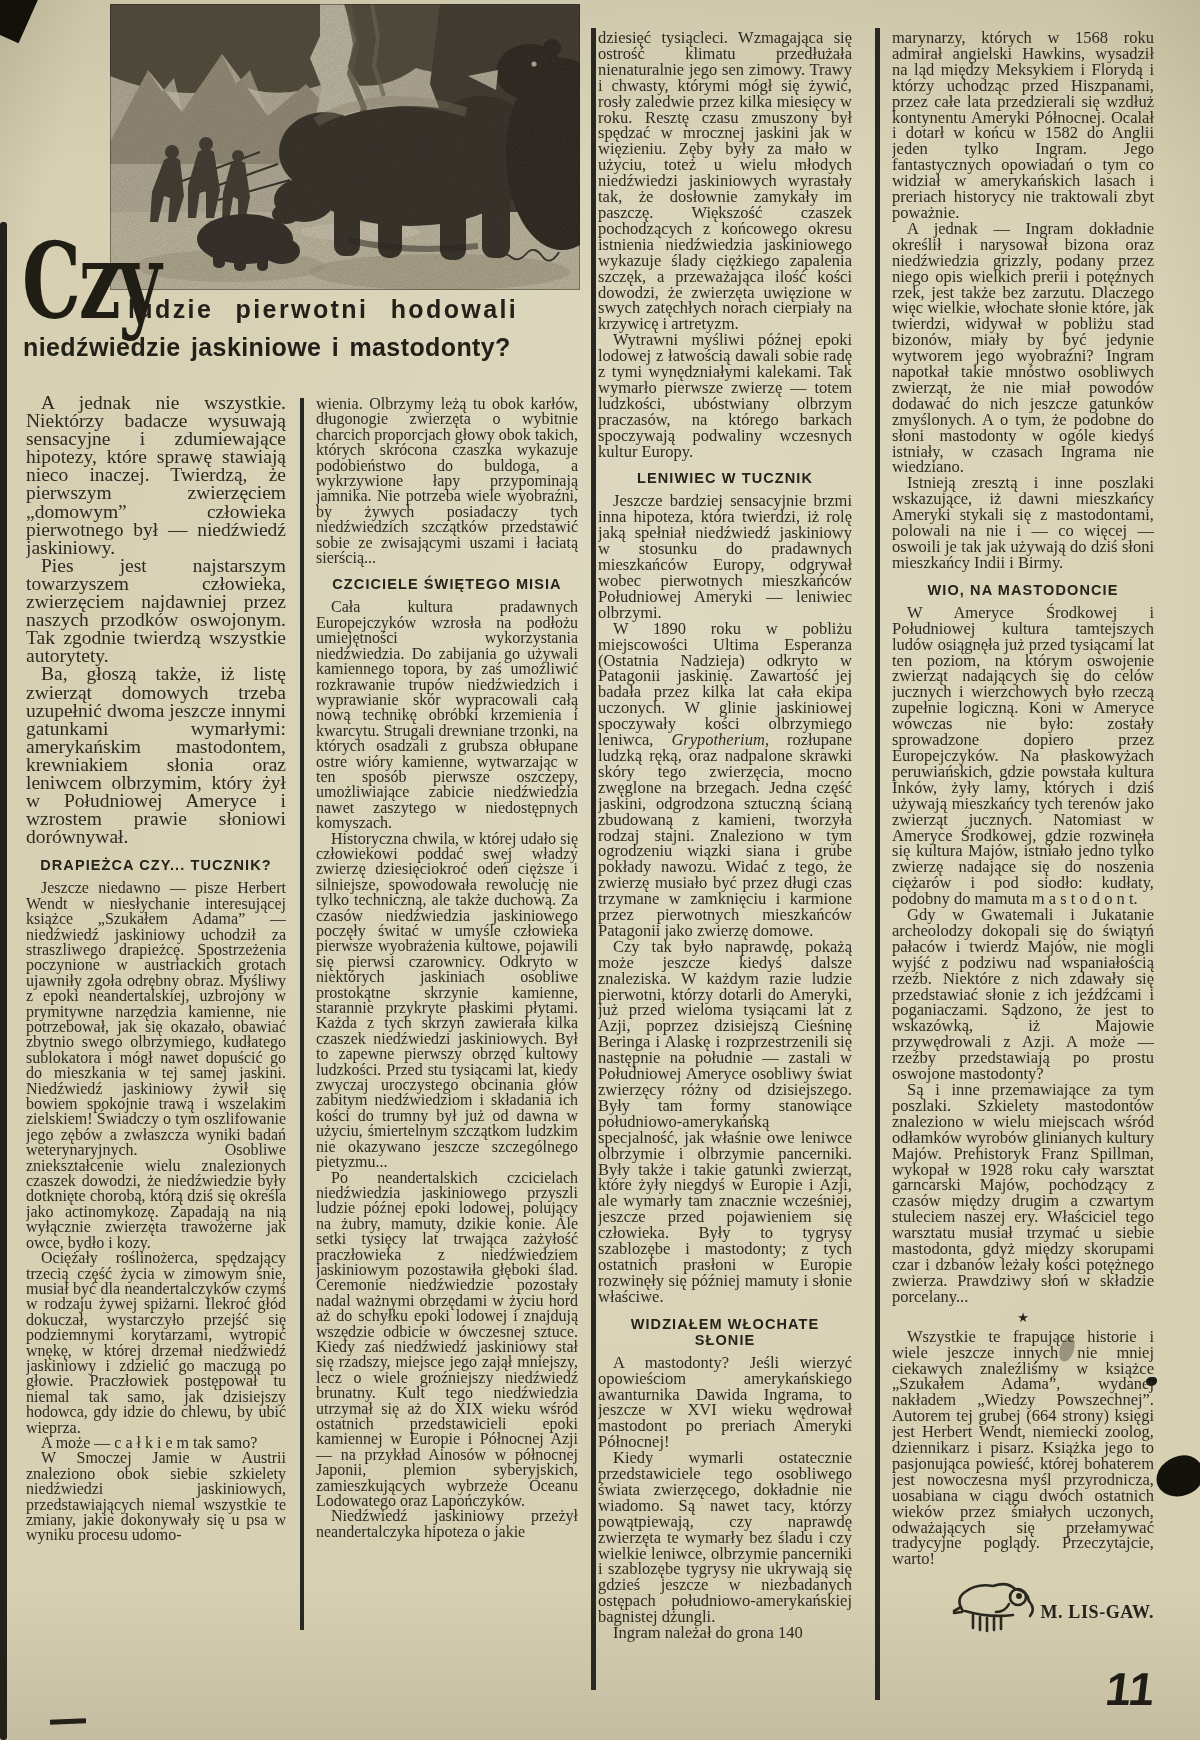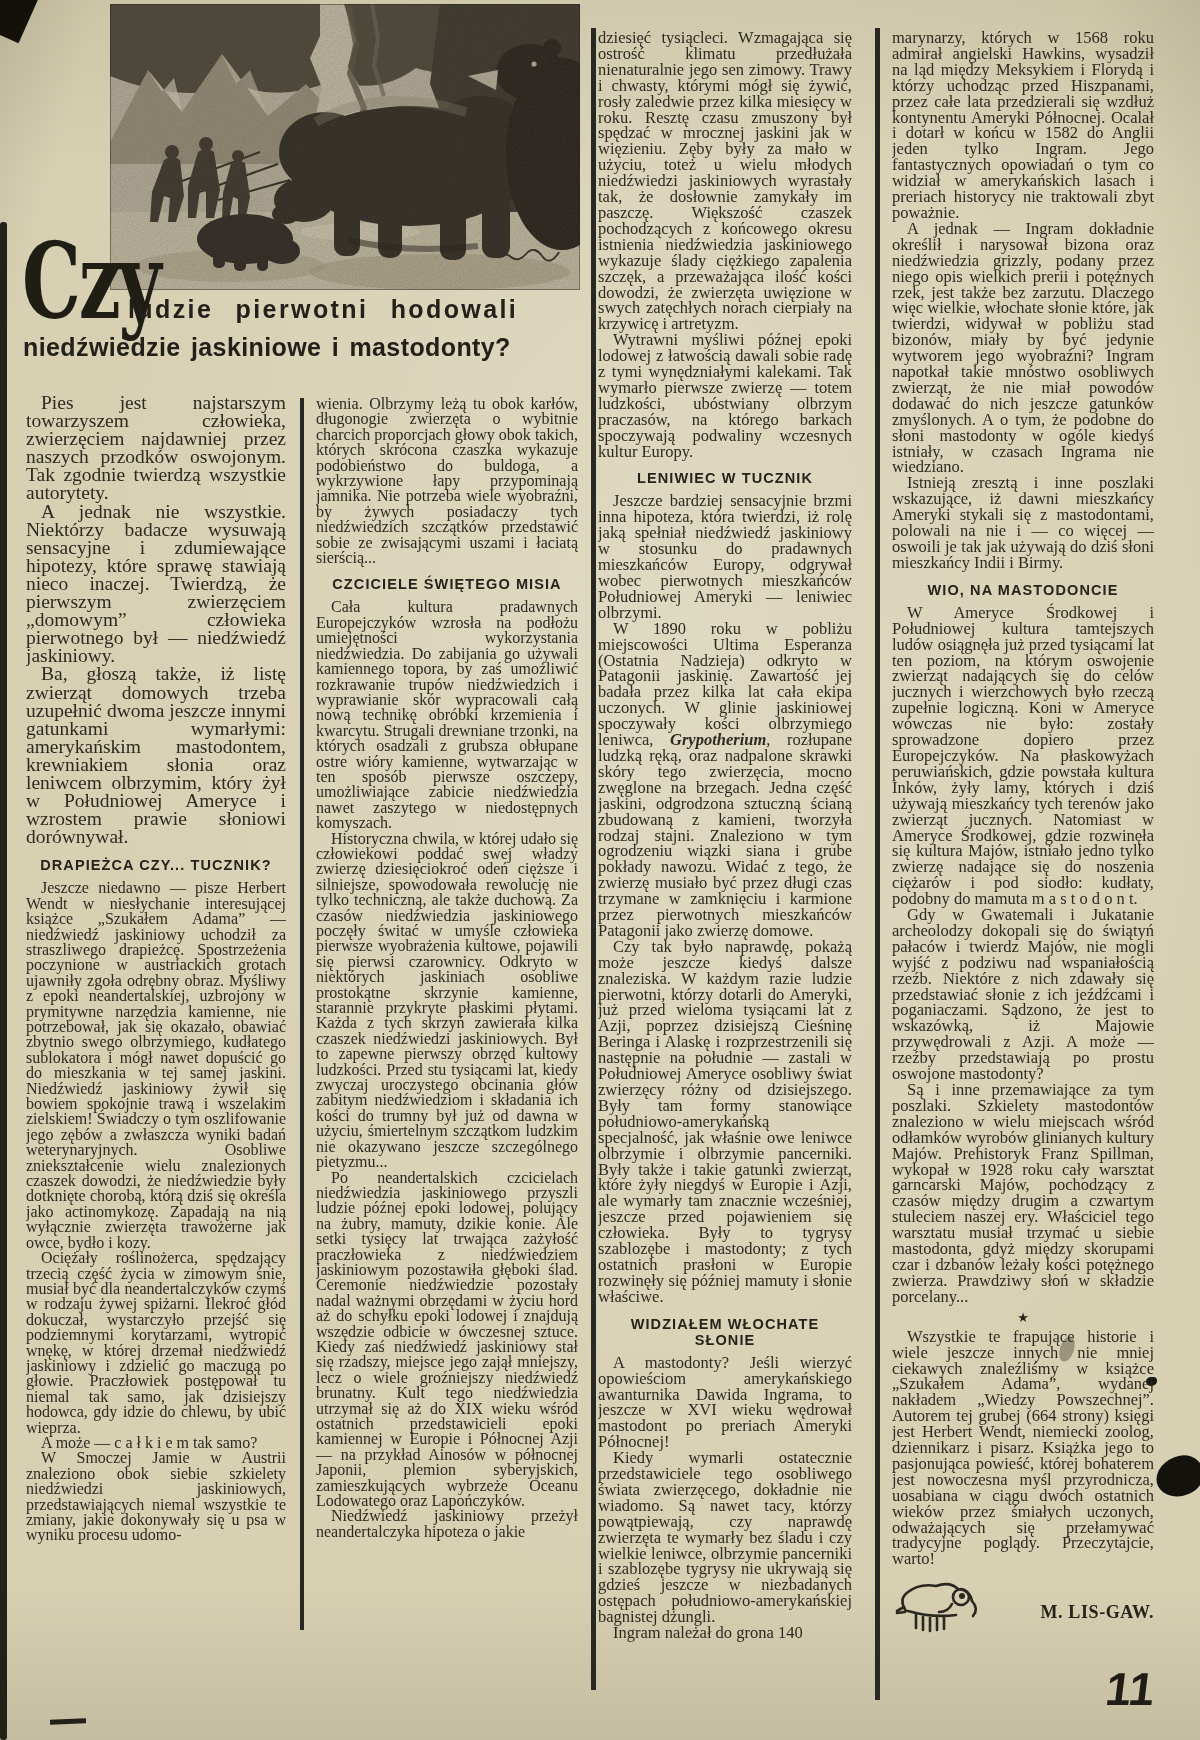--- a/index.html
+++ b/index.html
@@ -54,31 +54,31 @@
   .col p{margin:0;text-indent:15px;}
   .col p.noindent{text-indent:0;}
   .lead{font-size:19.5px;line-height:18.1px;}
   .bodytxt{font-size:16px;line-height:15.4px;}
   #col3 p,#col4 p{font-size:16.5px;line-height:15.9px;}
   .sechead{
     font-family:"Liberation Sans",sans-serif;font-weight:bold;font-size:14.5px;
     letter-spacing:1.1px;text-align:center;margin:11px 0 7px;color:#26231b;text-indent:0;
   }
   .star-divider{text-align:center;font-size:13px;line-height:15px;margin:5px 0 4px;color:#26231b;}
-  .col4-footer{display:flex;align-items:flex-end;justify-content:space-between;margin-top:10px;}
+  .col4-footer{display:flex;align-items:flex-end;justify-content:flex-end;margin-top:10px;}
   .signature{
     font-family:"Liberation Serif",serif;font-weight:bold;font-size:18px;
     letter-spacing:.6px;color:#26231b;padding-bottom:10px;
   }
   .pageno{
     position:absolute;left:1106px;top:1662px;color:#1f1d16;
     font-family:"Liberation Sans",sans-serif;font-weight:bold;font-size:46px;
     transform:skewX(-7deg);
   }
-  i{font-style:italic;font-weight:bold;}
+  i{font-style:italic;}
 </style>
 </head>
 <body>
 
 <div class="page">
 
   <div class="corner-tl"></div>
   <div class="edge-left"></div>
   <div class="tick-bl"></div>
   <div class="blob-small"></div>
@@ -169,22 +169,22 @@
 
   <div class="t-czy">Czy</div>
   <div class="t-line1">ludzie pierwotni hodowali</div>
   <div class="t-line2">niedźwiedzie jaskiniowe i mastodonty?</div>
 
   <div class="rule rule1"></div>
   <div class="rule rule2"></div>
   <div class="rule rule3"></div>
 
   <div class="col" id="col1">
+    <p class="lead">A jednak nie wszystkie. Niektórzy badacze wysuwają sensacyjne i zdumiewające hipotezy, które sprawę stawiają nieco inaczej. Twierdzą, że pierwszym zwierzęciem „domowym” człowieka pierwotnego był — niedźwiedź jaskiniowy.</p>
     <p class="lead">Pies jest najstarszym towarzyszem człowieka, zwierzęciem najdawniej przez naszych przodków oswojonym. Tak zgodnie twierdzą wszystkie autorytety.</p>
-    <p class="lead">A jednak nie wszystkie. Niektórzy badacze wysuwają sensacyjne i zdumiewające hipotezy, które sprawę stawiają nieco inaczej. Twierdzą, że pierwszym zwierzęciem „domowym” człowieka pierwotnego był — niedźwiedź jaskiniowy.</p>
     <p class="lead">Ba, głoszą także, iż listę zwierząt domowych trzeba uzupełnić dwoma jeszcze innymi gatunkami wymarłymi: amerykańskim mastodontem, krewniakiem słonia oraz leniwcem olbrzymim, który żył w Południowej Ameryce i wzrostem prawie słoniowi dorównywał.</p>
     <div class="sechead">DRAPIEŻCA CZY... TUCZNIK?</div>
     <p class="bodytxt">Jeszcze niedawno — pisze Herbert Wendt w niesłychanie interesującej książce „Szukałem Adama” — niedźwiedź jaskiniowy uchodził za straszliwego drapieżcę. Spostrzeżenia poczynione w austriackich grotach ujawniły zgoła odrębny obraz. Myśliwy z epoki neandertalskiej, uzbrojony w prymitywne narzędzia kamienne, nie potrzebował, jak się okazało, obawiać zbytnio swego olbrzymiego, kudłatego sublokatora i mógł nawet dopuścić go do mieszkania w tej samej jaskini. Niedźwiedź jaskiniowy żywił się bowiem spokojnie trawą i wszelakim zielskiem! Świadczy o tym oszlifowanie jego zębów a zwłaszcza wyniki badań weterynaryjnych. Osobliwe zniekształcenie wielu znalezionych czaszek dowodzi, że niedźwiedzie były dotknięte chorobą, którą dziś się określa jako actinomykozę. Zapadają na nią wyłącznie zwierzęta trawożerne jak owce, bydło i kozy.</p>
     <p class="bodytxt">Ociężały roślinożerca, spędzający trzecią część życia w zimowym śnie, musiał być dla neandertalczyków czymś w rodzaju żywej spiżarni. Ilekroć głód dokuczał, wystarczyło przejść się podziemnymi korytarzami, wytropić wnękę, w której drzemał niedźwiedź jaskiniowy i zdzielić go maczugą po głowie. Praczłowiek postępował tu niemal tak samo, jak dzisiejszy hodowca, gdy idzie do chlewu, by ubić wieprza.</p>
     <p class="bodytxt">A może — c a ł k i e m  tak samo?</p>
     <p class="bodytxt">W Smoczej Jamie w Austrii znaleziono obok siebie szkielety niedźwiedzi jaskiniowych, przedstawiających niemal wszystkie te zmiany, jakie dokonywały się u psa w wyniku procesu udomo-</p>
   </div>
 
   <div class="col" id="col2">
     <p class="bodytxt noindent">wienia. Olbrzymy leżą tu obok karłów, długonogie zwierzęta o wybitnie charcich proporcjach głowy obok takich, których skrócona czaszka wykazuje podobieństwo do buldoga, a wykrzywione łapy przypominają jamnika. Nie potrzeba wiele wyobraźni, by żywych posiadaczy tych niedźwiedzich szczątków przedstawić sobie ze zwisającymi uszami i łaciatą sierścią...</p>

